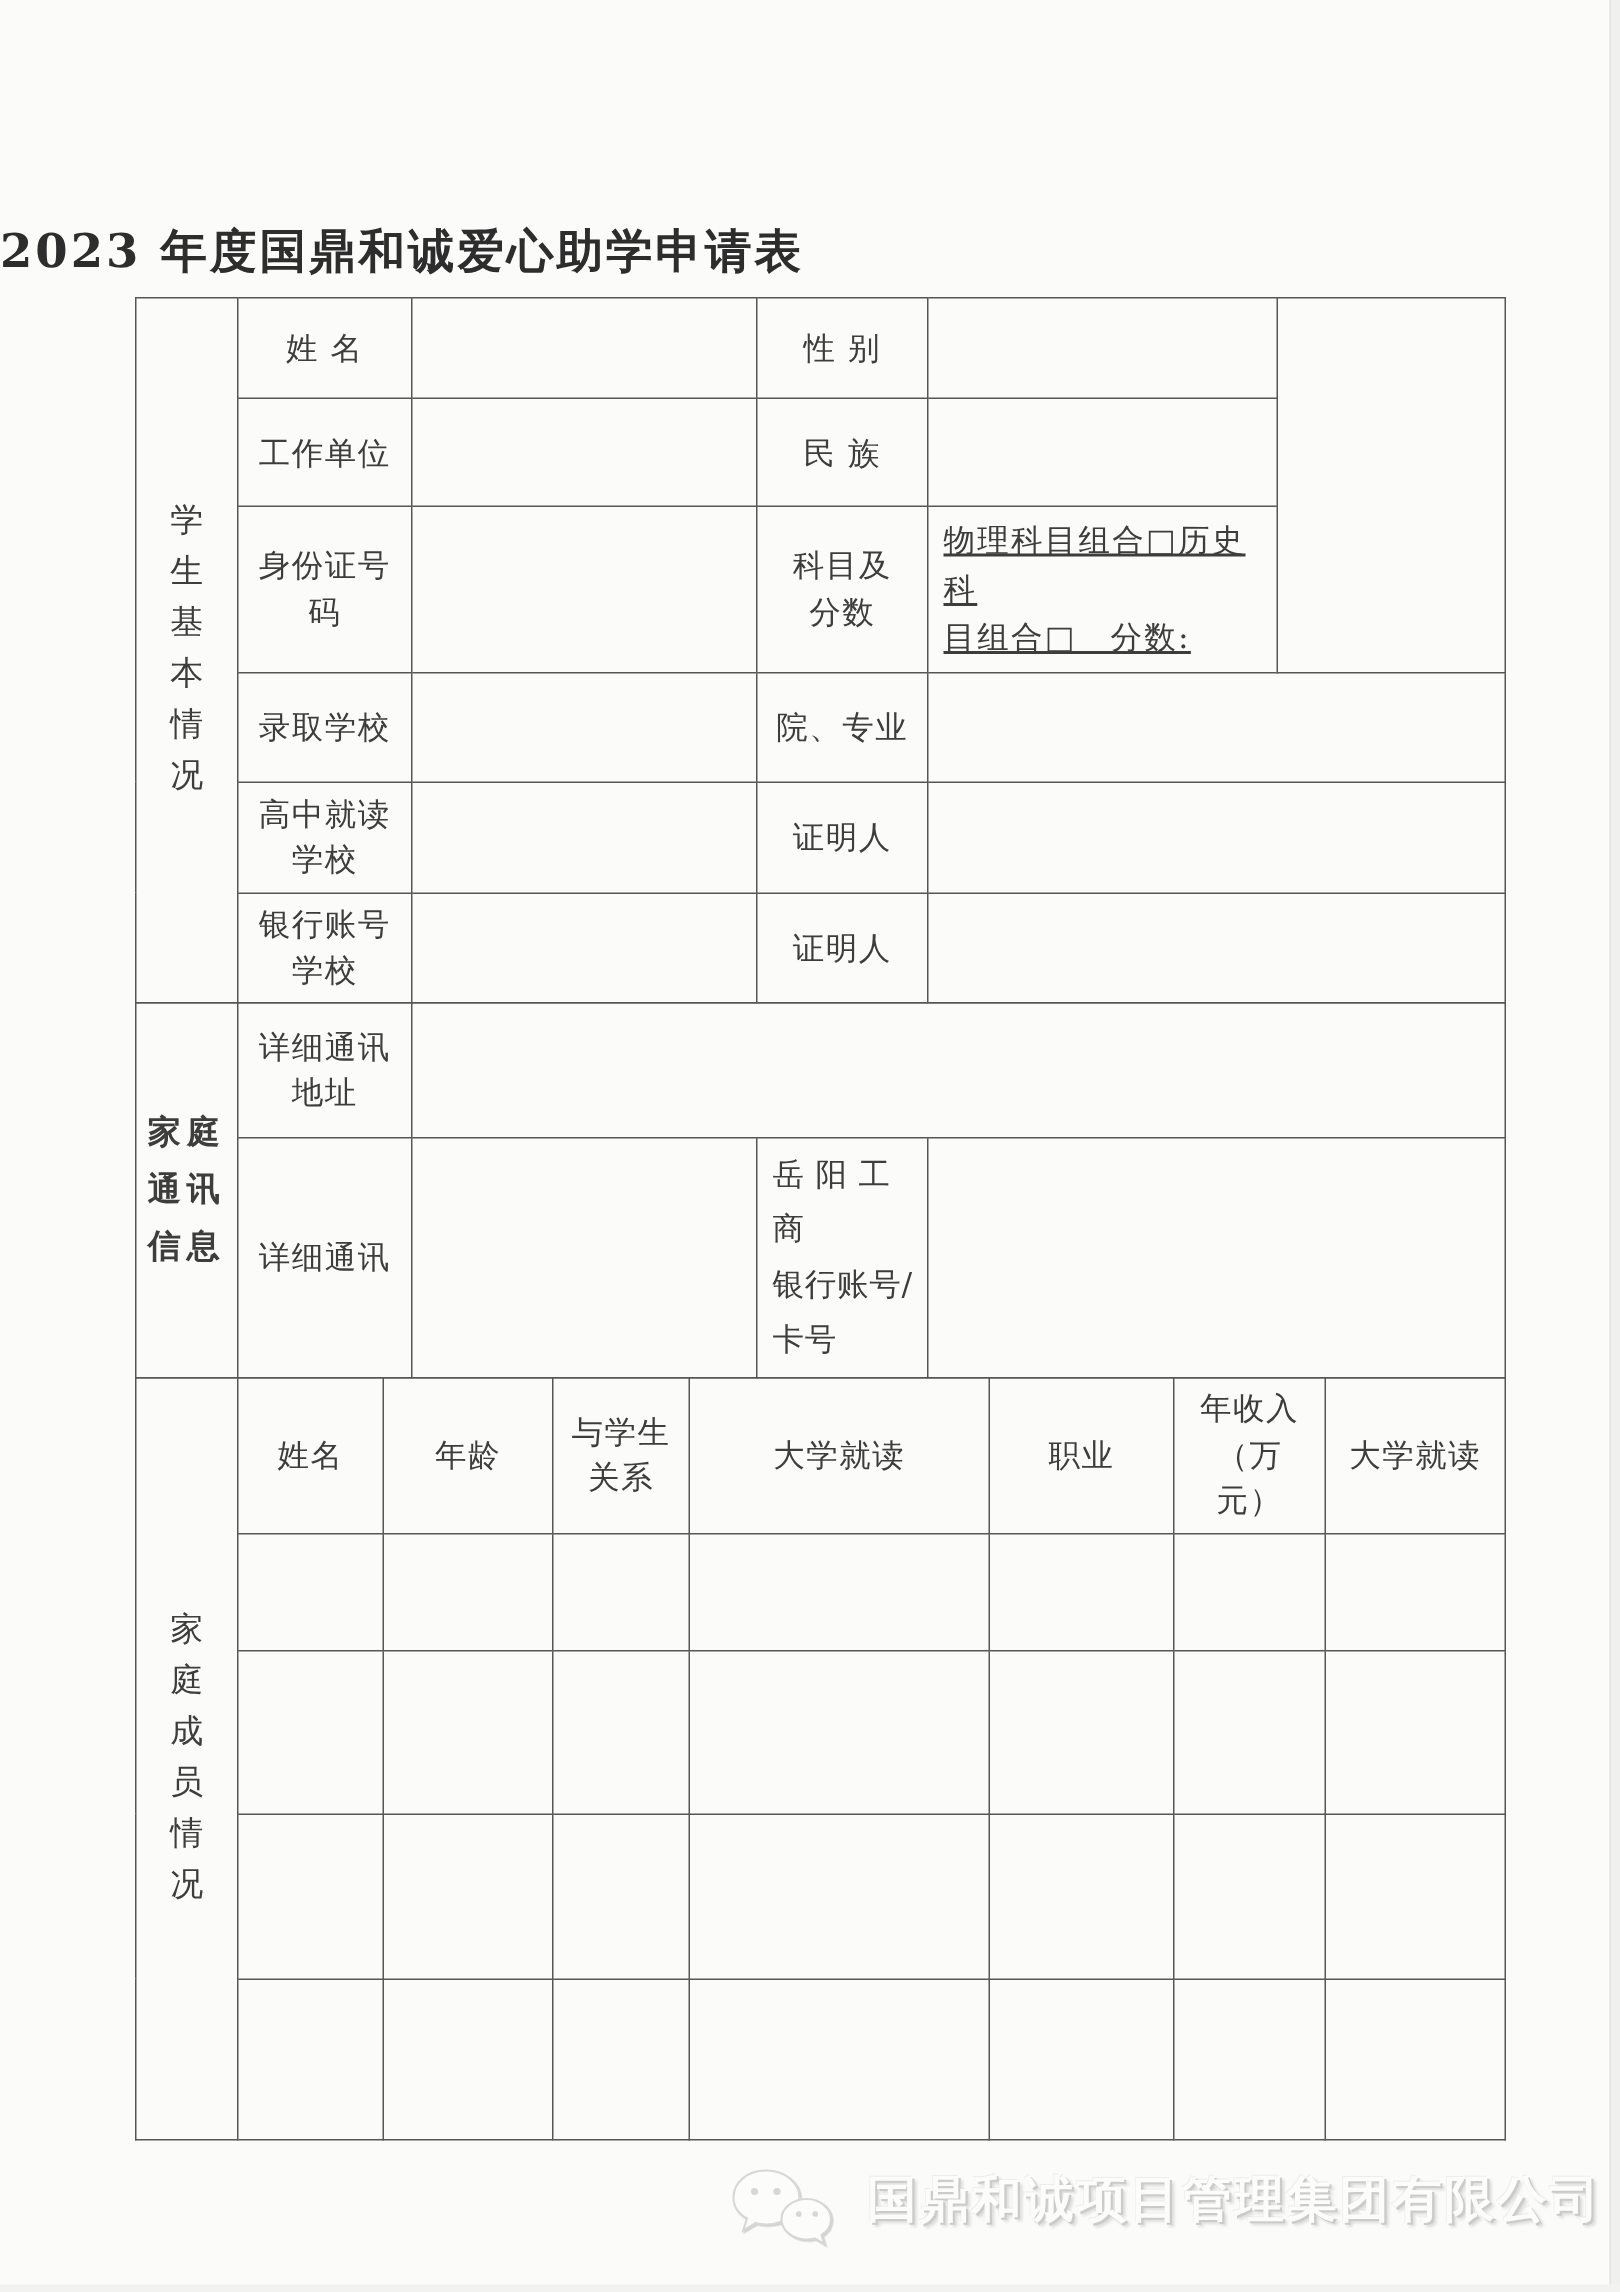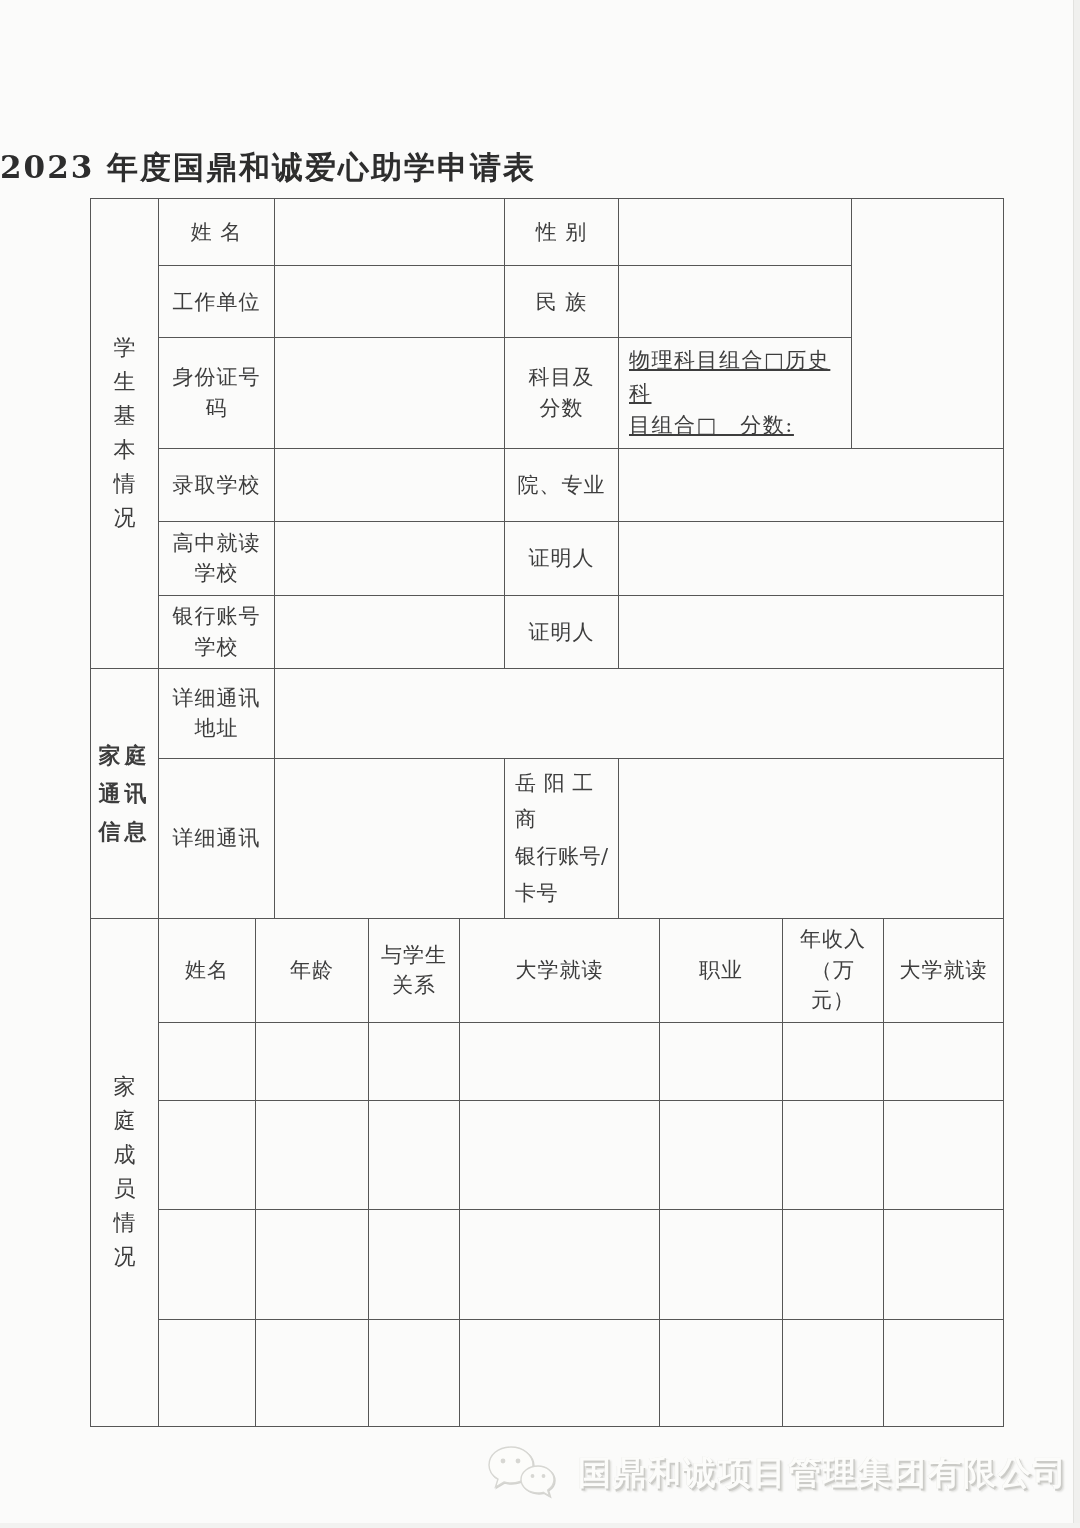--- a/index.html
+++ b/index.html
@@ -58,21 +58,21 @@
     text-align:left;
     white-space:pre-line;
     line-height:1.75;
     letter-spacing:0.5px;
     padding:6px 8px 6px 10px;
     margin-left:48px;
   }
   .fam-head { line-height:1.45; }
   .footer {
     position:absolute; right:12px; bottom:26px;
-    display:flex; align-items:center; gap:21px;
+    display:flex; align-items:flex-start; gap:21px;
   }
   .footer-text {
     font-family:"DejaVu Sans","Liberation Sans",sans-serif;
     font-size:33px; font-weight:bold; letter-spacing:2px;
     color:#fcfcfa;
     text-shadow: 1.5px 1.5px 0 #cbcbc7, 3px 3px 2px #dddddA, -0.5px -0.5px 0 #ededea;
   }
   .wechat-logo { filter: drop-shadow(1.5px 1.5px 0 #d2d2ce); }
 </style>
 </head>

